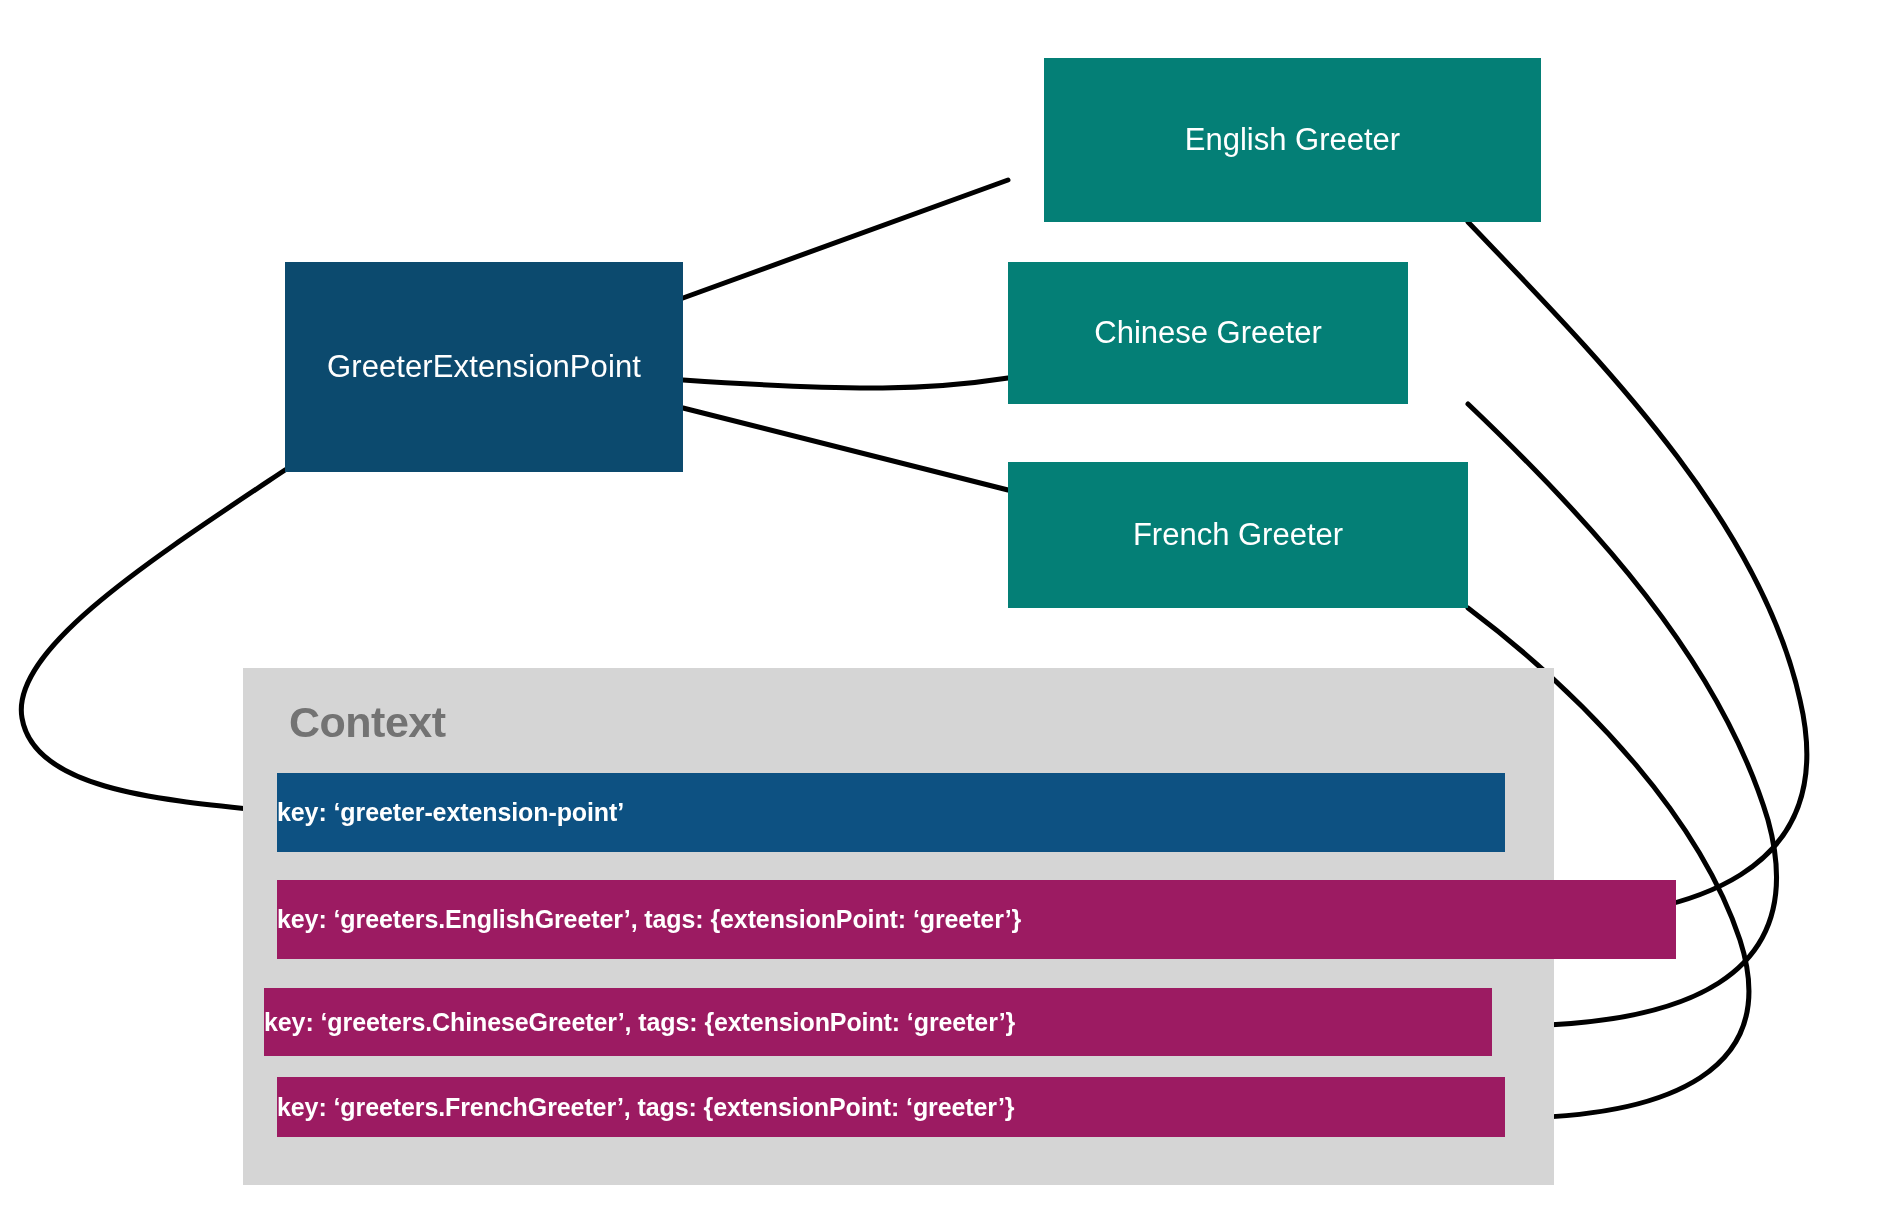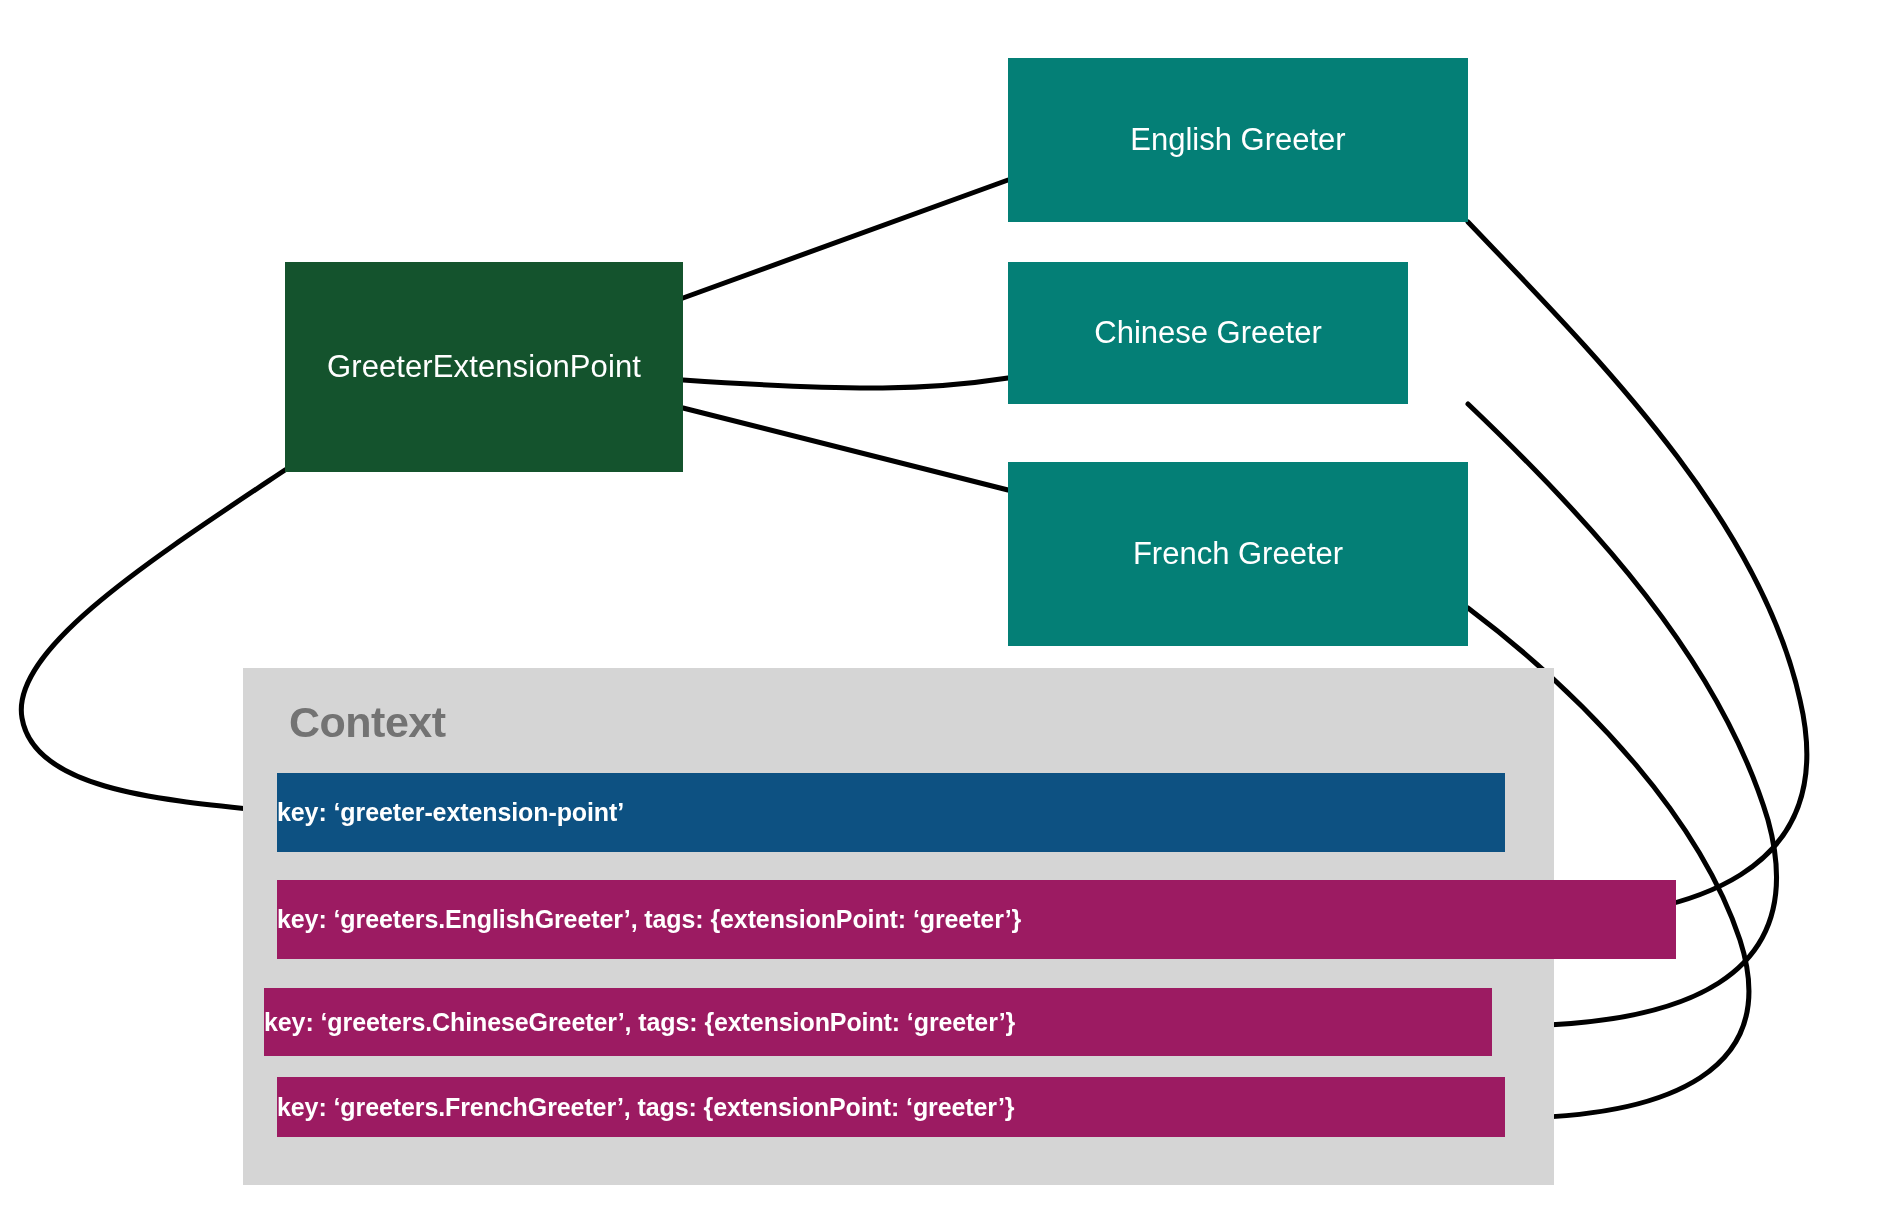--- a/index.html
+++ b/index.html
@@ -27,21 +27,21 @@
   }
   .node {
     position: absolute;
     display: flex;
     align-items: center;
     justify-content: center;
     color: #ffffff;
     box-sizing: border-box;
   }
   .node-extension-point {
-    background: #14532d;
+    background: #0c4a6e;
     font-size: 31px;
     letter-spacing: 0.1px;
   }
   .node-greeter {
     background: #047f76;
     font-size: 31px;
   }
   #context-panel {
     position: absolute;
     background: #d5d5d5;
@@ -86,29 +86,29 @@
       <path d="M 1468 222 C 1600 360, 1760 520, 1800 700 C 1840 870, 1700 922, 1505 922"></path>
       <path d="M 1468 404 C 1590 520, 1720 660, 1768 820 C 1812 980, 1680 1026, 1505 1026"></path>
       <path d="M 1468 608 C 1590 700, 1700 820, 1740 940 C 1782 1070, 1670 1118, 1505 1118"></path>
     </g>
   </svg>
 
   <div class="node node-extension-point" style="left:285px; top:262px; width:398px; height:210px;">
     <span>GreeterExtensionPoint</span>
   </div>
 
-  <div class="node node-greeter" style="left:1008px; top:58px; width:460px; height:164px;">
+  <div class="node node-greeter" style="left:1044px; top:58px; width:497px; height:164px;">
     <span>English Greeter</span>
   </div>
 
   <div class="node node-greeter" style="left:1008px; top:262px; width:400px; height:142px;">
     <span>Chinese Greeter</span>
   </div>
 
-  <div class="node node-greeter" style="left:1008px; top:462px; width:460px; height:184px;">
+  <div class="node node-greeter" style="left:1008px; top:462px; width:460px; height:146px;">
     <span>French Greeter</span>
   </div>
 
   <div id="context-panel" style="left:243px; top:668px; width:1311px; height:517px;"></div>
 
   <div id="context-title" style="left:289px; top:698px;">Context</div>
 
   <div class="ctx-entry ctx-entry-extension-point" style="left:277px; top:773px; width:1228px; height:79px;">
     <span>key: ‘greeter-extension-point’</span>
   </div>

